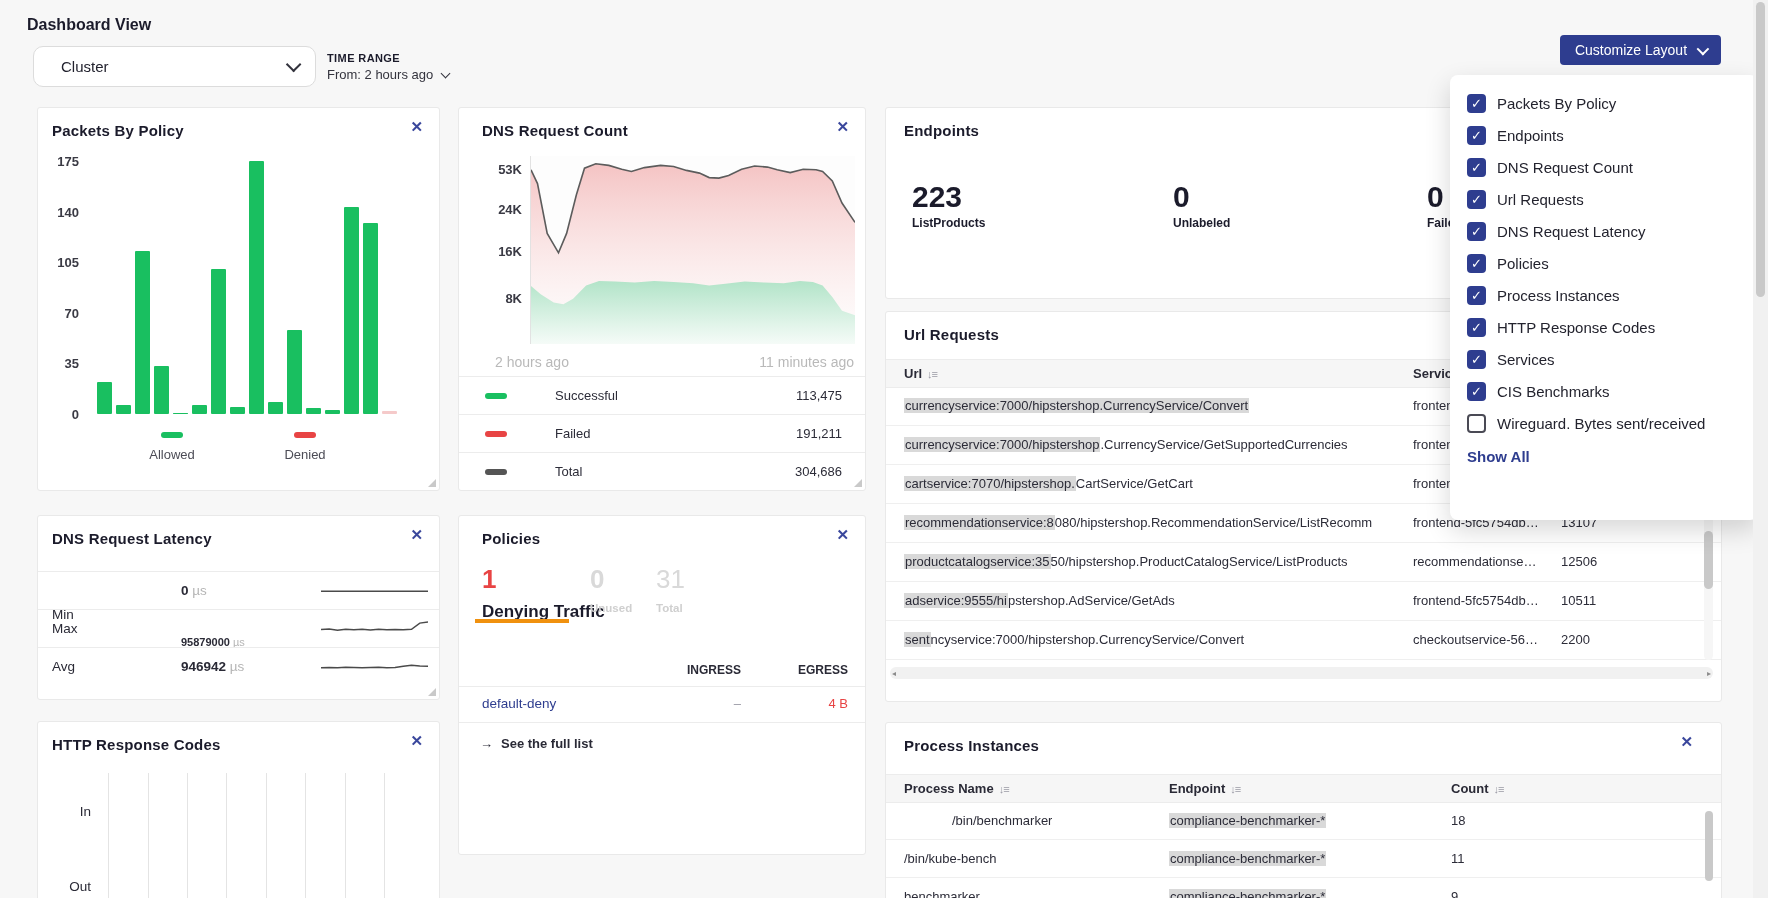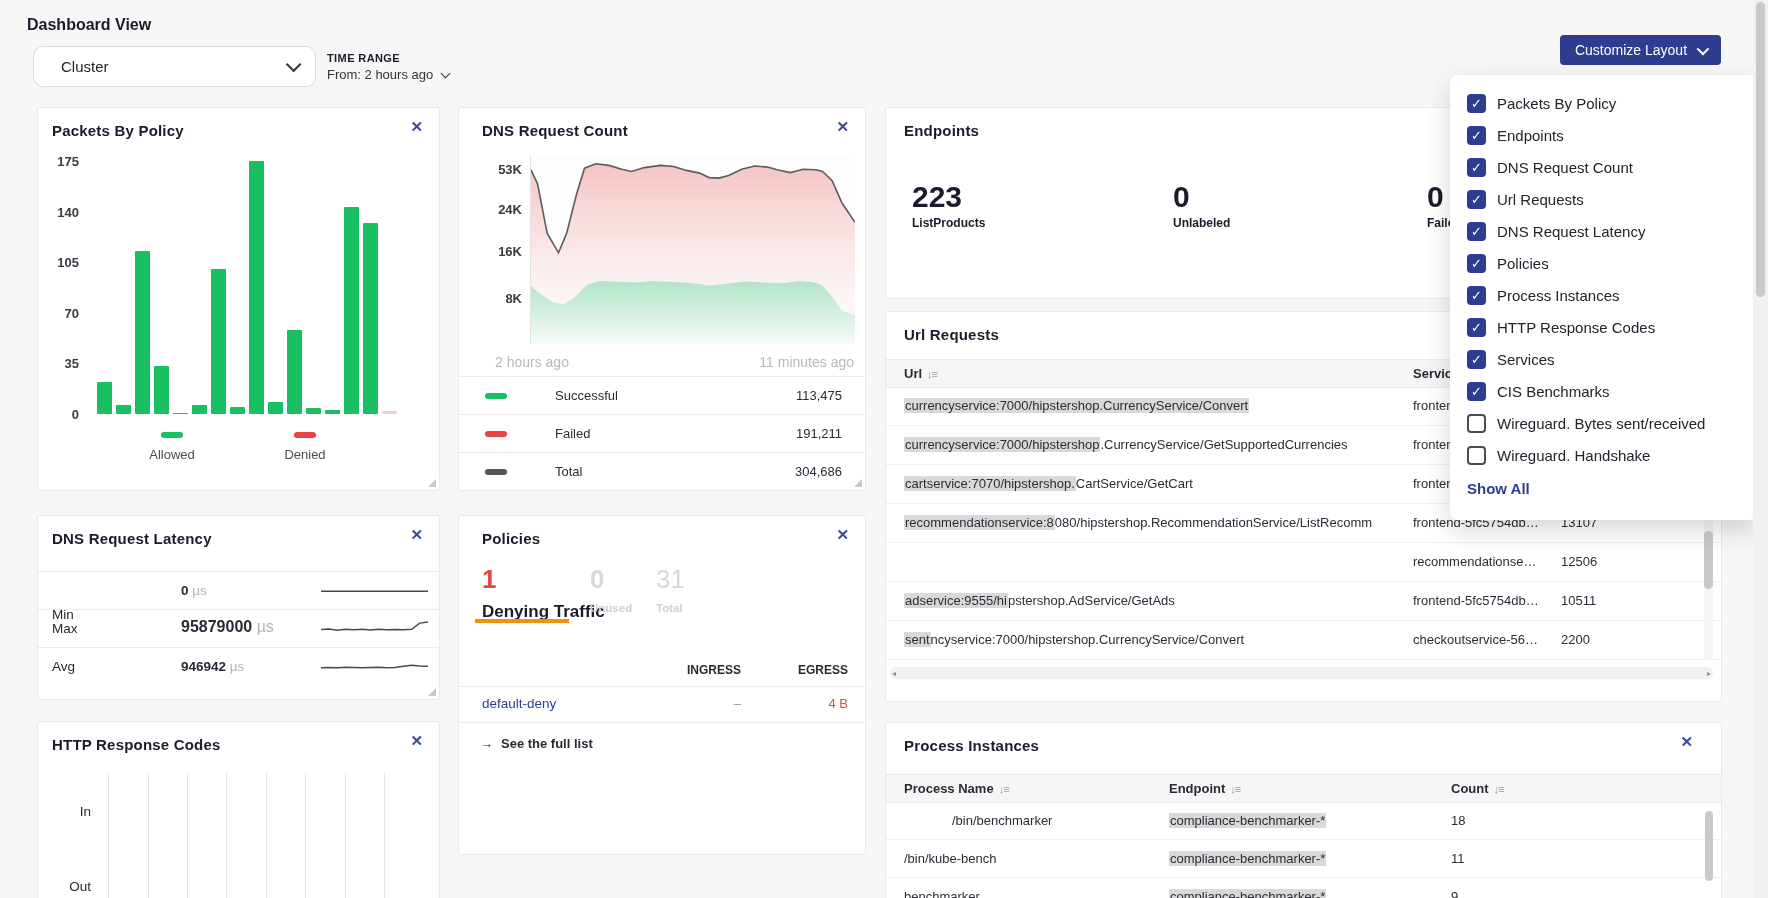--- a/index.html
+++ b/index.html
@@ -176,20 +176,21 @@
           <span class="cell" style="left: 18px; max-width: 495px;"><span class="chip">cartservice:7070/hipstershop.</span>CartService/GetCart</span>
           <span class="cell" style="left: 527px; max-width: 135px;">frontend-5fc5754db…</span>
           <span class="cell" style="left: 675px;"></span>
         </div>
         <div class="trow" style="top: 192px;">
           <span class="cell" style="left: 18px; max-width: 495px;"><span class="chip">recommendationservice:8</span>080/hipstershop.RecommendationService/ListRecomm</span>
           <span class="cell" style="left: 527px; max-width: 135px;">frontend-5fc5754db…</span>
           <span class="cell" style="left: 675px;">13107</span>
         </div>
         <div class="trow" style="top: 231px;">
+          <span class="cell" style="left: 18px; max-width: 495px;"><span class="chip">productcatalogservice:35</span>50/hipstershop.ProductCatalogService/ListProducts</span>
           <span class="cell" style="left: 527px; max-width: 135px;">recommendationse…</span>
           <span class="cell" style="left: 675px;">12506</span>
         </div>
         <div class="trow" style="top: 270px;">
           <span class="cell" style="left: 18px; max-width: 495px;"><span class="chip">adservice:9555/hi</span>pstershop.AdService/GetAds</span>
           <span class="cell" style="left: 527px; max-width: 135px;">frontend-5fc5754db…</span>
           <span class="cell" style="left: 675px;">10511</span>
         </div>
         <div class="trow" style="top: 309px;">
           <span class="cell" style="left: 18px; max-width: 495px;"><span class="chip">sent</span>ncyservice:7000/hipstershop.CurrencyService/Convert</span>
@@ -212,21 +213,21 @@
     <div id="lat-rows">
         <div class="lat-row" style="top: 55px;">
           <span style="position: absolute; left: 14px; top: 11px; font-size: 13.5px; color: rgb(42, 42, 54); margin-top: 24px;">Min</span>
           <span style="position: absolute; left: 143px; top: 11px; font-size: 13.5px; font-weight: 600; color: rgb(42, 42, 54);">0<span style="font-weight: 400; color: rgb(181, 181, 181);"> µs</span></span>
           <svg width="107" height="24" style="position: absolute; left: 283px; top: 7px;">
             <polyline points="0.0,12.3 9.7,12.3 19.5,12.3 29.2,12.3 38.9,12.3 48.6,12.3 58.4,12.3 68.1,12.3 77.8,12.3 87.5,12.3 97.3,12.3 107.0,12.3" fill="none" stroke="#4a4a4a" stroke-width="1.5"></polyline>
           </svg>
         </div>
         <div class="lat-row" style="top: 93px;">
           <span style="position: absolute; left: 14px; top: 11px; font-size: 13.5px; color: rgb(42, 42, 54);">Max</span>
-          <span style="position: absolute; left: 143px; top: 8px; font-size: 16px; font-weight: 600; color: rgb(42, 42, 54);">95879000<span style="font-weight: 400; color: rgb(181, 181, 181);"> µs</span></span>
+          <span style="position: absolute; left: 143px; top: 26px; font-size: 11px; font-weight: 600; color: rgb(42, 42, 54);">95879000<span style="font-weight: 400; color: rgb(181, 181, 181);"> µs</span></span>
           <svg width="107" height="24" style="position: absolute; left: 283px; top: 7px;">
             <polyline points="0.0,12.6 8.2,12.0 16.5,13.3 24.7,12.3 32.9,12.8 41.2,12.3 49.4,13.1 57.6,12.3 65.8,12.8 74.1,12.6 82.3,12.8 90.5,12.3 98.8,6.1 107.0,5.0" fill="none" stroke="#4a4a4a" stroke-width="1.5"></polyline>
           </svg>
         </div>
         <div class="lat-row" style="top: 131px;">
           <span style="position: absolute; left: 14px; top: 11px; font-size: 13.5px; color: rgb(42, 42, 54);">Avg</span>
           <span style="position: absolute; left: 143px; top: 11px; font-size: 13.5px; font-weight: 600; color: rgb(42, 42, 54);">946942<span style="font-weight: 400; color: rgb(181, 181, 181);"> µs</span></span>
           <svg width="107" height="24" style="position: absolute; left: 283px; top: 7px;">
             <polyline points="0.0,12.8 8.2,12.6 16.5,12.8 24.7,12.3 32.9,12.6 41.2,12.8 49.4,12.6 57.6,12.3 65.8,12.8 74.1,12.6 82.3,11.3 90.5,10.2 98.8,11.0 107.0,11.3" fill="none" stroke="#4a4a4a" stroke-width="1.5"></polyline>
           </svg>
@@ -348,24 +349,20 @@
           <span class="menu-label">Services</span>
         </div>
         <div class="menu-item">
           <span class="cb on">✓</span>
           <span class="menu-label">CIS Benchmarks</span>
         </div>
         <div class="menu-item">
           <span class="cb"></span>
           <span class="menu-label">Wireguard. Bytes sent/received</span>
         </div>
-        <div class="menu-item">
-          <span class="cb"></span>
-          <span class="menu-label">Wireguard. Handshake</span>
-        </div>
       </div>
     <div style="margin-top:9px;font-size:15px;font-weight:bold;color:#2e3d8f;cursor:pointer;">Show All</div>
   </div>
 
   <div style="position:absolute;right:0;top:0;bottom:0;width:15px;background:#f1f1f1;z-index:60;">
     <span class="scroll-thumb" style="left:3px;width:9px;top:2px;height:295px;"></span>
   </div>
 
 </div>
 

